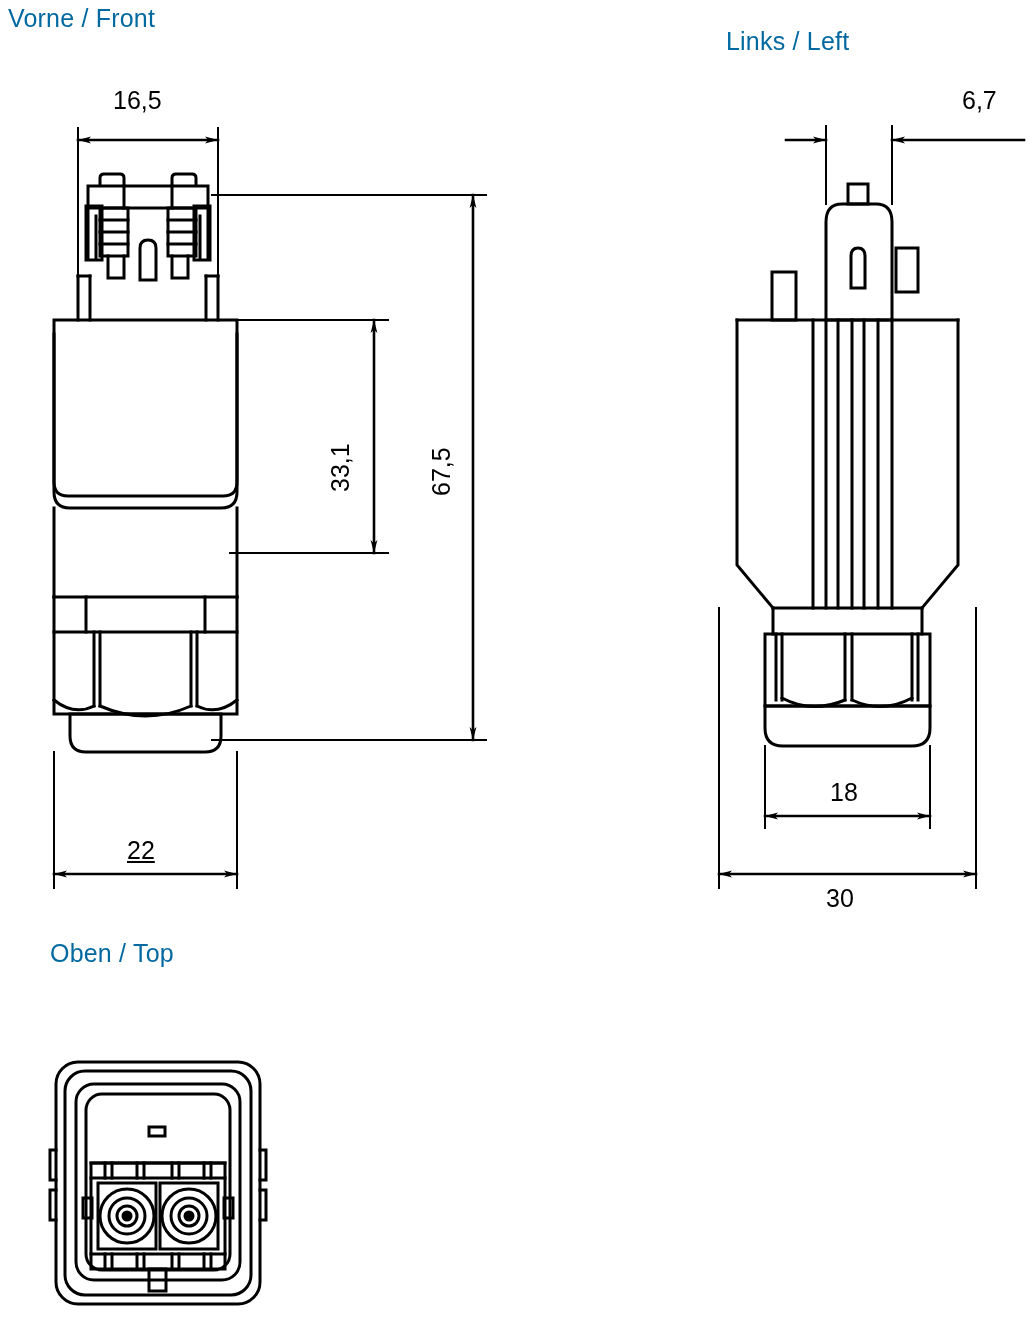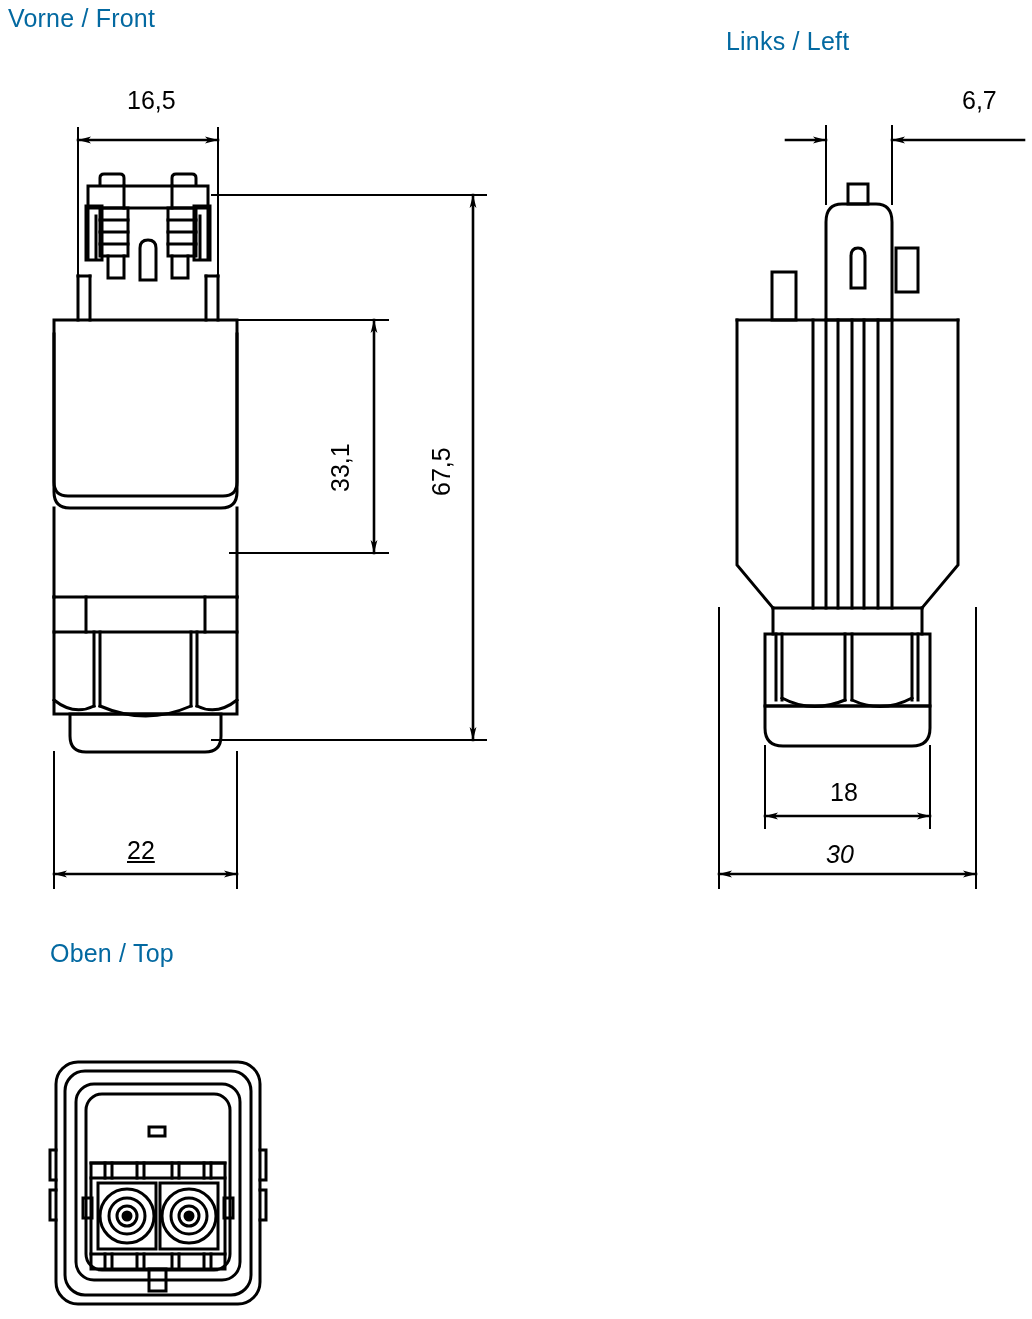--- a/index.html
+++ b/index.html
@@ -52,33 +52,33 @@
 </style>
 </head>
 <body>
 
 <div class="view-title" id="title-front">Vorne / Front</div>
 
 <div class="view-title" id="title-left">Links / Left</div>
 
 <div class="view-title" id="title-top">Oben / Top</div>
 
-<div class="dim-label" style="left:113px; top:86px;margin-left:14px;">16,5</div>
+<div class="dim-label" style="left:113px; top:86px;">16,5</div>
 
 <div class="dim-label vertical" style="left:326px; top:492px;">33,1</div>
 
 <div class="dim-label vertical" style="left:427px; top:496px;">67,5</div>
 
 <div class="dim-label" style="left:127px; top:836px;text-decoration:underline;">22</div>
 
 <div class="dim-label" style="left:962px; top:86px;">6,7</div>
 
 <div class="dim-label" style="left:830px; top:778px;">18</div>
 
-<div class="dim-label" style="left:826px; top:840px;font-style:italic;">30</div>
+<div class="dim-label" style="left:826px; top:884px;">30</div>
 
 <svg class="drawing" viewBox="0 0 1032 1319" xmlns="http://www.w3.org/2000/svg">
 
   <defs>
     <marker id="arrIn" markerWidth="14" markerHeight="8" refX="13" refY="4" orient="auto" markerUnits="userSpaceOnUse">
       <path d="M13,4 L0,0.6 L3.2,4 L0,7.4 Z" fill="#000"></path>
     </marker>
     <marker id="arrInRev" markerWidth="14" markerHeight="8" refX="1" refY="4" orient="auto" markerUnits="userSpaceOnUse">
       <path d="M1,4 L14,0.6 L10.8,4 L14,7.4 Z" fill="#000"></path>
     </marker>

